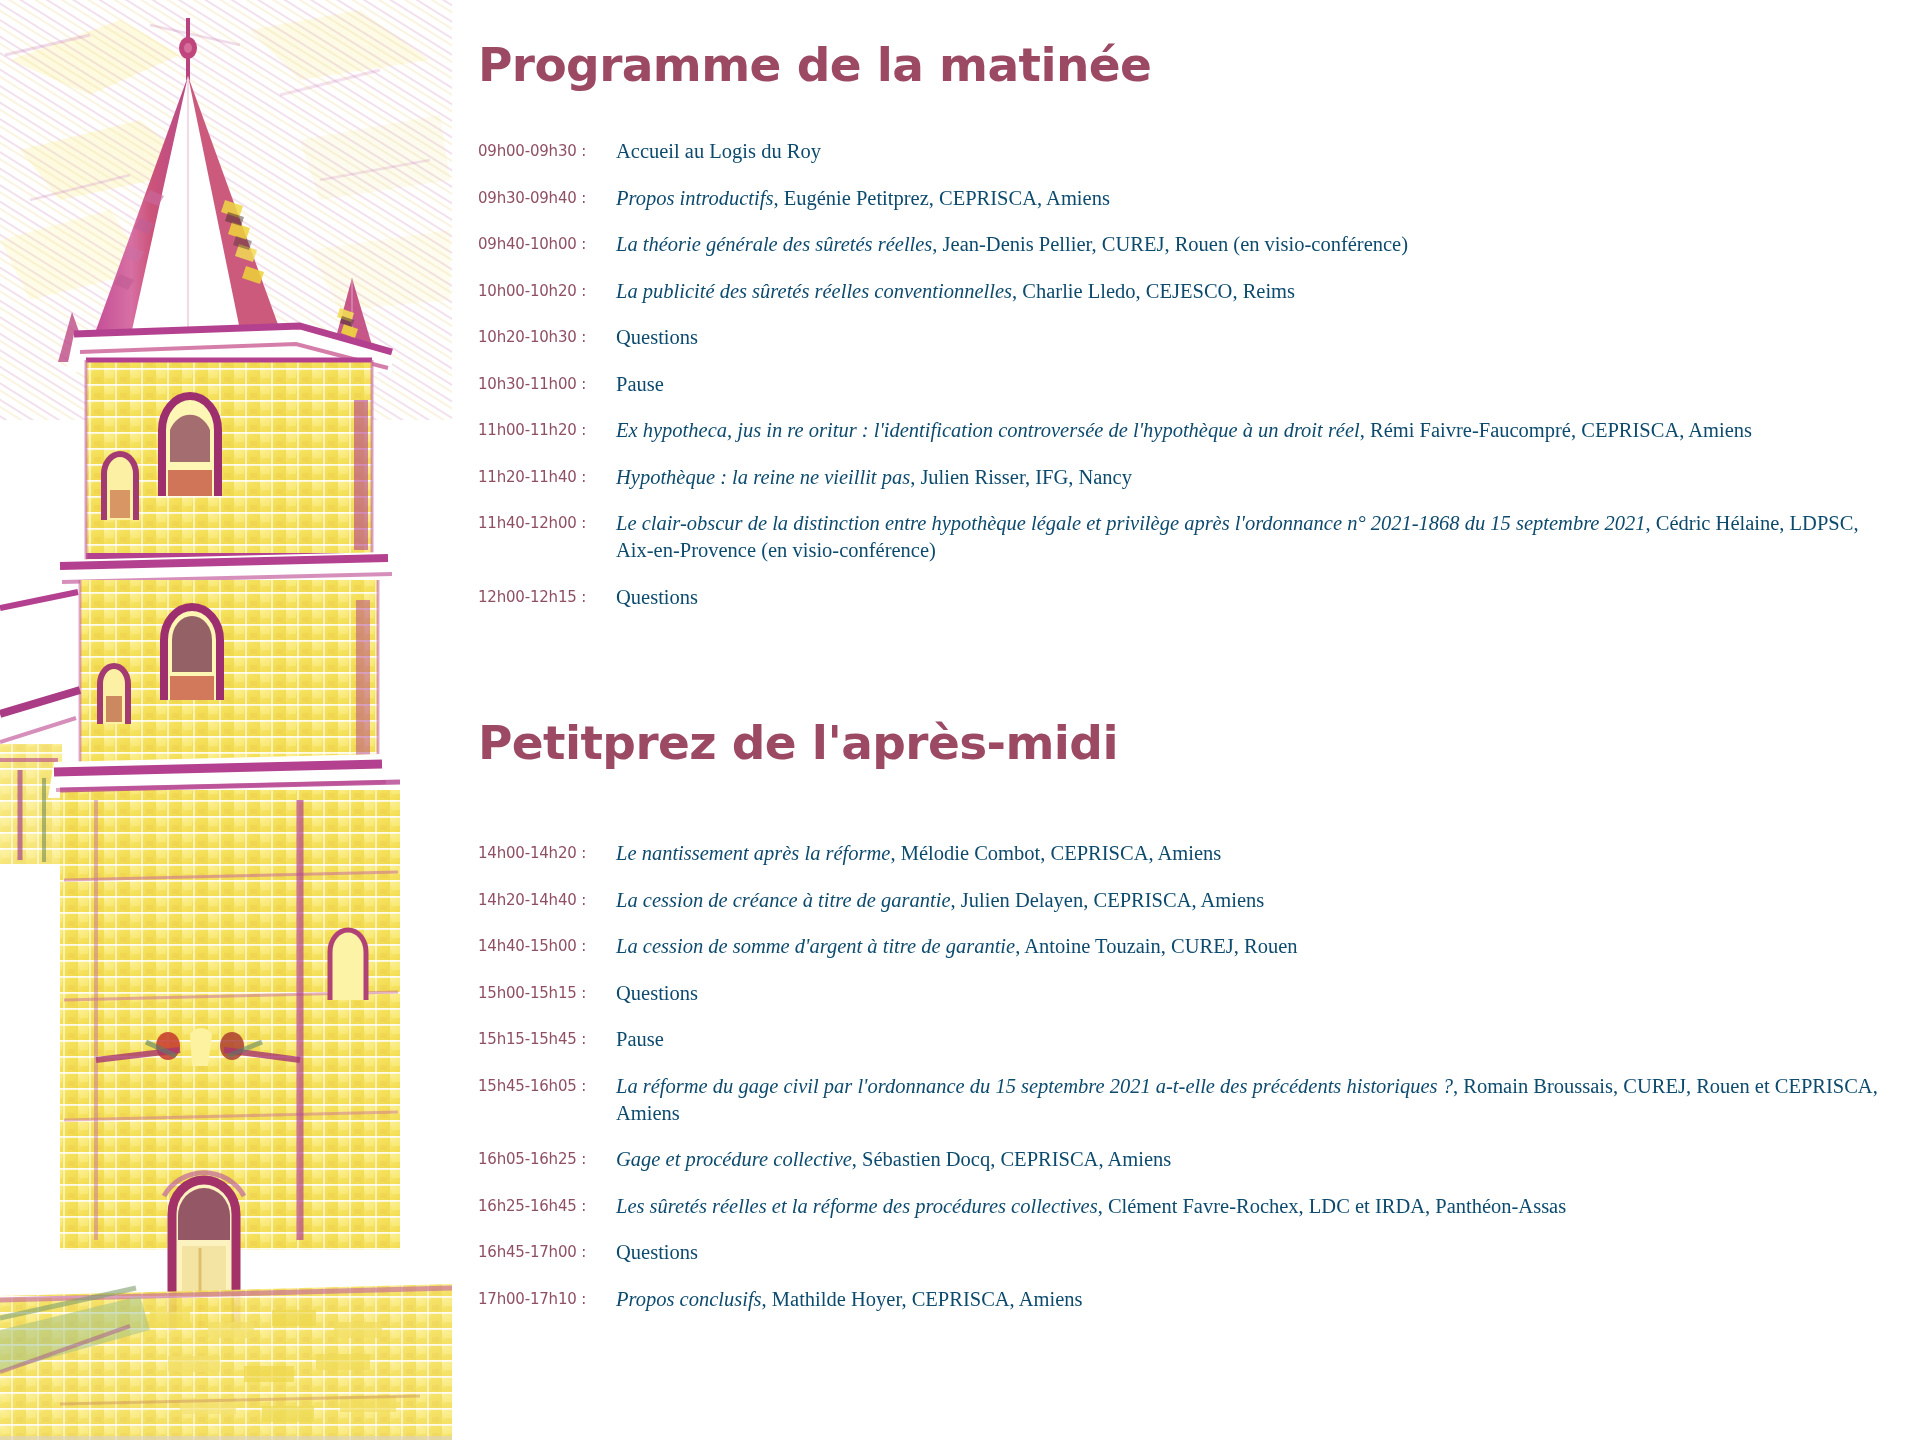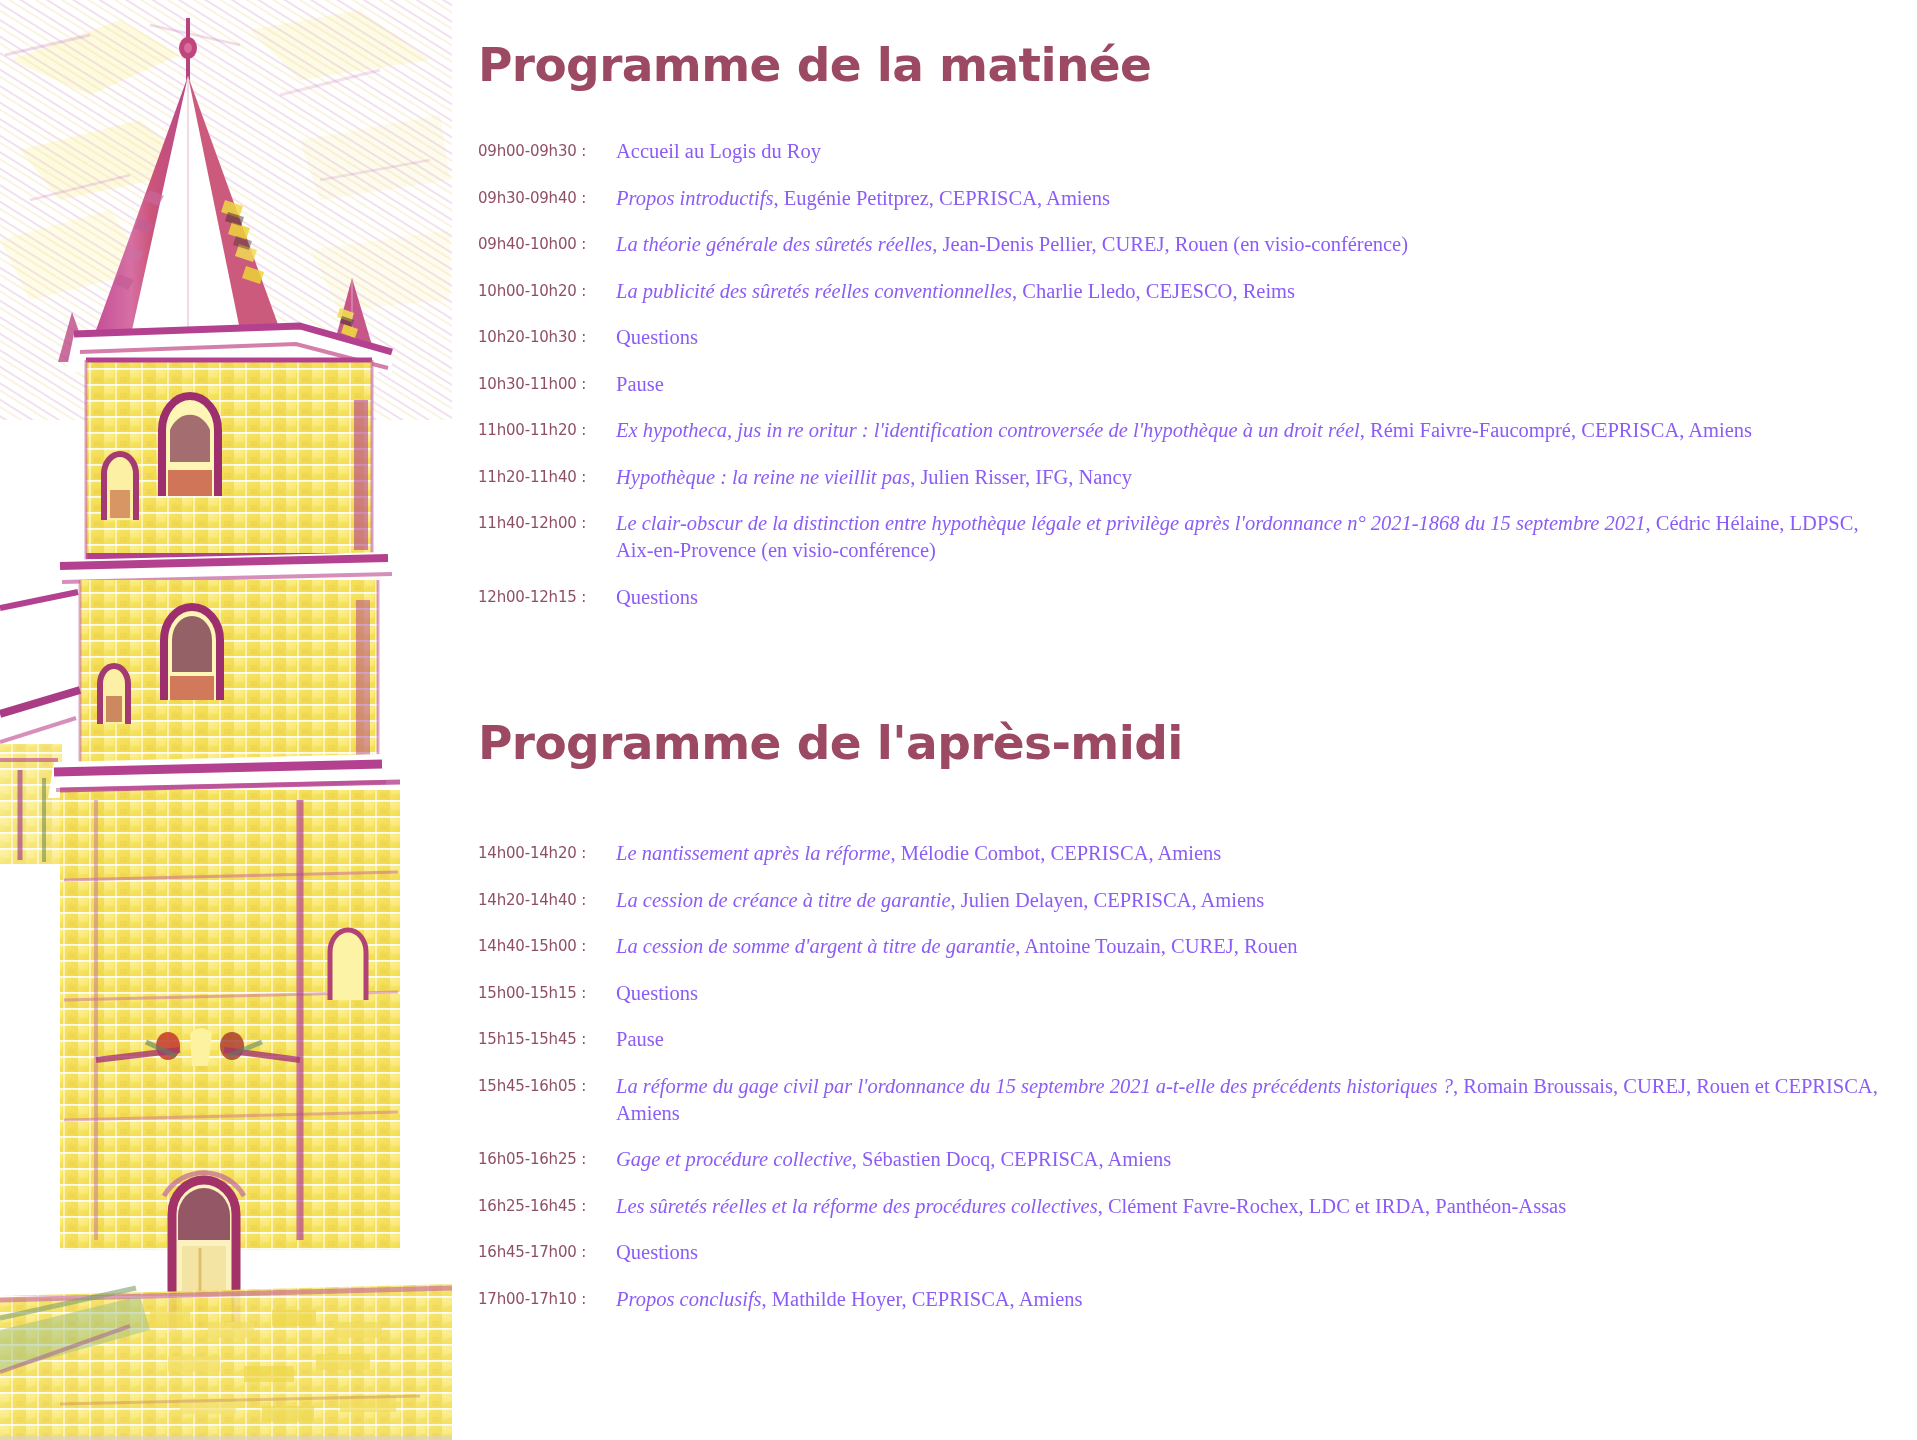--- a/index.html
+++ b/index.html
@@ -80,21 +80,21 @@
     line-height: 27px;
     letter-spacing: -0.2px;
     color: #8f4f62;
     white-space: nowrap;
   }
   .entry .desc {
     flex: 1 1 auto;
     font-family: "Liberation Serif", serif;
     font-size: 20.5px;
     line-height: 27px;
-    color: #8b5cf6;
+    color: #0c4a6e;
     padding-left: 2px;
   }
   .entry .desc em {
     font-style: italic;
   }
   .entry .desc .plain {
     font-style: normal;
   }
 </style>
 </head>
@@ -359,21 +359,21 @@
         <div class="entry">
           <div class="time">11h40-12h00 :</div>
           <div class="desc"><em>Le clair-obscur de la distinction entre hypothèque légale et privilège après l'ordonnance n° 2021-1868 du 15 septembre 2021</em><span class="plain">, Cédric Hélaine, LDPSC, Aix-en-Provence (en visio-conférence)</span></div>
         </div>
         <div class="entry">
           <div class="time">12h00-12h15 :</div>
           <div class="desc"><span class="plain">Questions</span></div>
         </div>
       </div>
 
-    <h1 id="heading-afternoon" class="section-heading">Programme de l'après-midi</h1>
+    <h1 id="heading-afternoon" class="section-heading">Petitprez de l'après-midi</h1>
 
     <div id="schedule-afternoon" class="schedule">
         <div class="entry">
           <div class="time">14h00-14h20 :</div>
           <div class="desc"><em>Le nantissement après la réforme</em><span class="plain">, Mélodie Combot, CEPRISCA, Amiens</span></div>
         </div>
         <div class="entry">
           <div class="time">14h20-14h40 :</div>
           <div class="desc"><em>La cession de créance à titre de garantie</em><span class="plain">, Julien Delayen, CEPRISCA, Amiens</span></div>
         </div>

